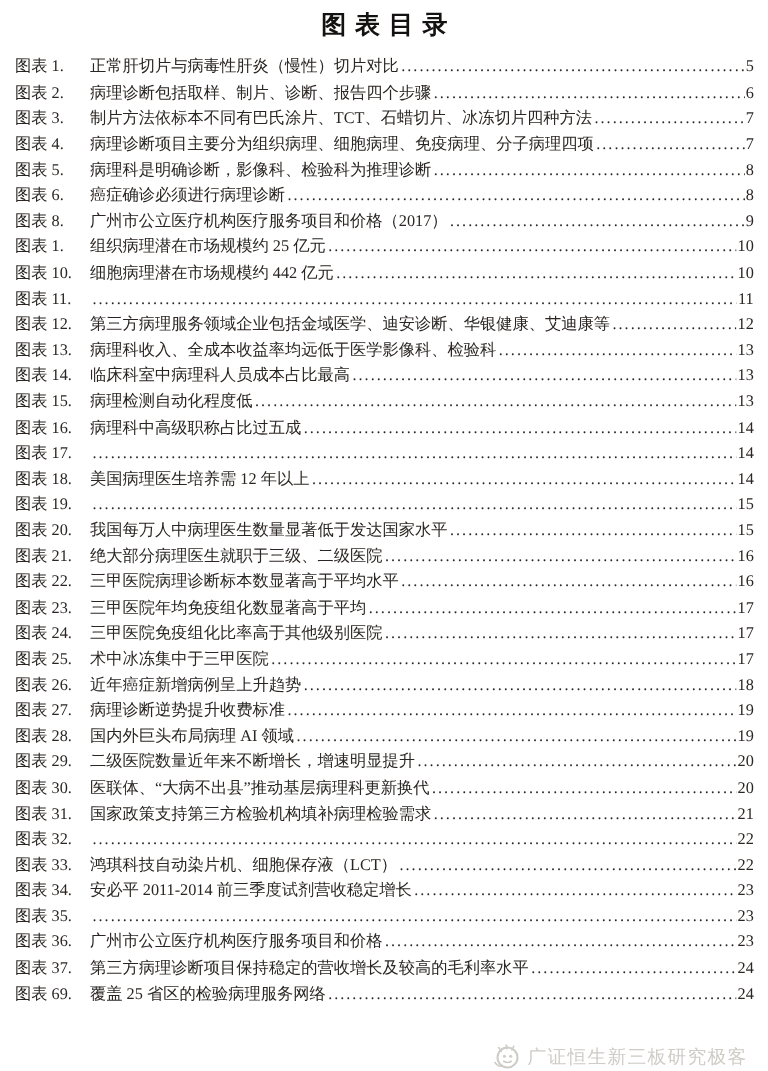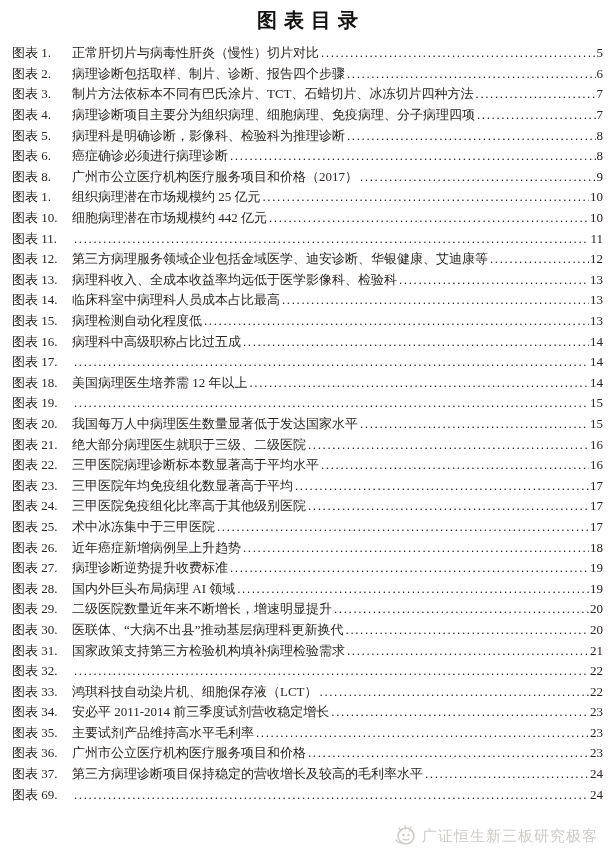--- a/index.html
+++ b/index.html
@@ -42,23 +42,23 @@
     min-width: 8px;
   }
   .leader::after {
     content: "................................................................................................................................................................................";
   }
   .toc-page { flex: 0 0 auto; }
 
   .watermark {
     position: absolute;
     right: 16px;
-    bottom: 11px;
+    bottom: 1px;
     display: flex;
-    align-items: flex-end;
+    align-items: center;
     gap: 5px;
     color: #cfccc7;
     font-size: 15px;
     letter-spacing: 1px;
     text-shadow: 1px 1px 0 #ffffff;
     font-family: "Liberation Sans", sans-serif;
   }
   .wm-icon { width: 24px; height: 22px; flex: 0 0 auto; }
 </style>
 </head>
@@ -291,41 +291,41 @@
 
   <div class="toc-row">
     <span class="toc-label">图表 34.</span>
     <span class="toc-entry-title">安必平 2011-2014 前三季度试剂营收稳定增长</span>
     <span class="leader"></span>
     <span class="toc-page">23</span>
   </div>
 
   <div class="toc-row">
     <span class="toc-label">图表 35.</span>
-    <span class="toc-entry-title">主要试剂产品维持高水平毛利率</span>
     <span class="leader"></span>
     <span class="toc-page">23</span>
   </div>
 
   <div class="toc-row">
     <span class="toc-label">图表 36.</span>
     <span class="toc-entry-title">广州市公立医疗机构医疗服务项目和价格</span>
     <span class="leader"></span>
     <span class="toc-page">23</span>
   </div>
 
   <div class="toc-row">
     <span class="toc-label">图表 37.</span>
     <span class="toc-entry-title">第三方病理诊断项目保持稳定的营收增长及较高的毛利率水平</span>
     <span class="leader"></span>
     <span class="toc-page">24</span>
   </div>
 
   <div class="toc-row">
     <span class="toc-label">图表 69.</span>
+    <span class="toc-entry-title">覆盖 25 省区的检验病理服务网络</span>
     <span class="leader"></span>
     <span class="toc-page">24</span>
   </div>
 </div>
 
 </div>
 
 <div class="watermark">
   <svg class="wm-icon" viewBox="0 0 24 22" fill="none" xmlns="http://www.w3.org/2000/svg">
     <circle cx="13" cy="12" r="8" stroke="#cfccc7" stroke-width="1.6"></circle>

